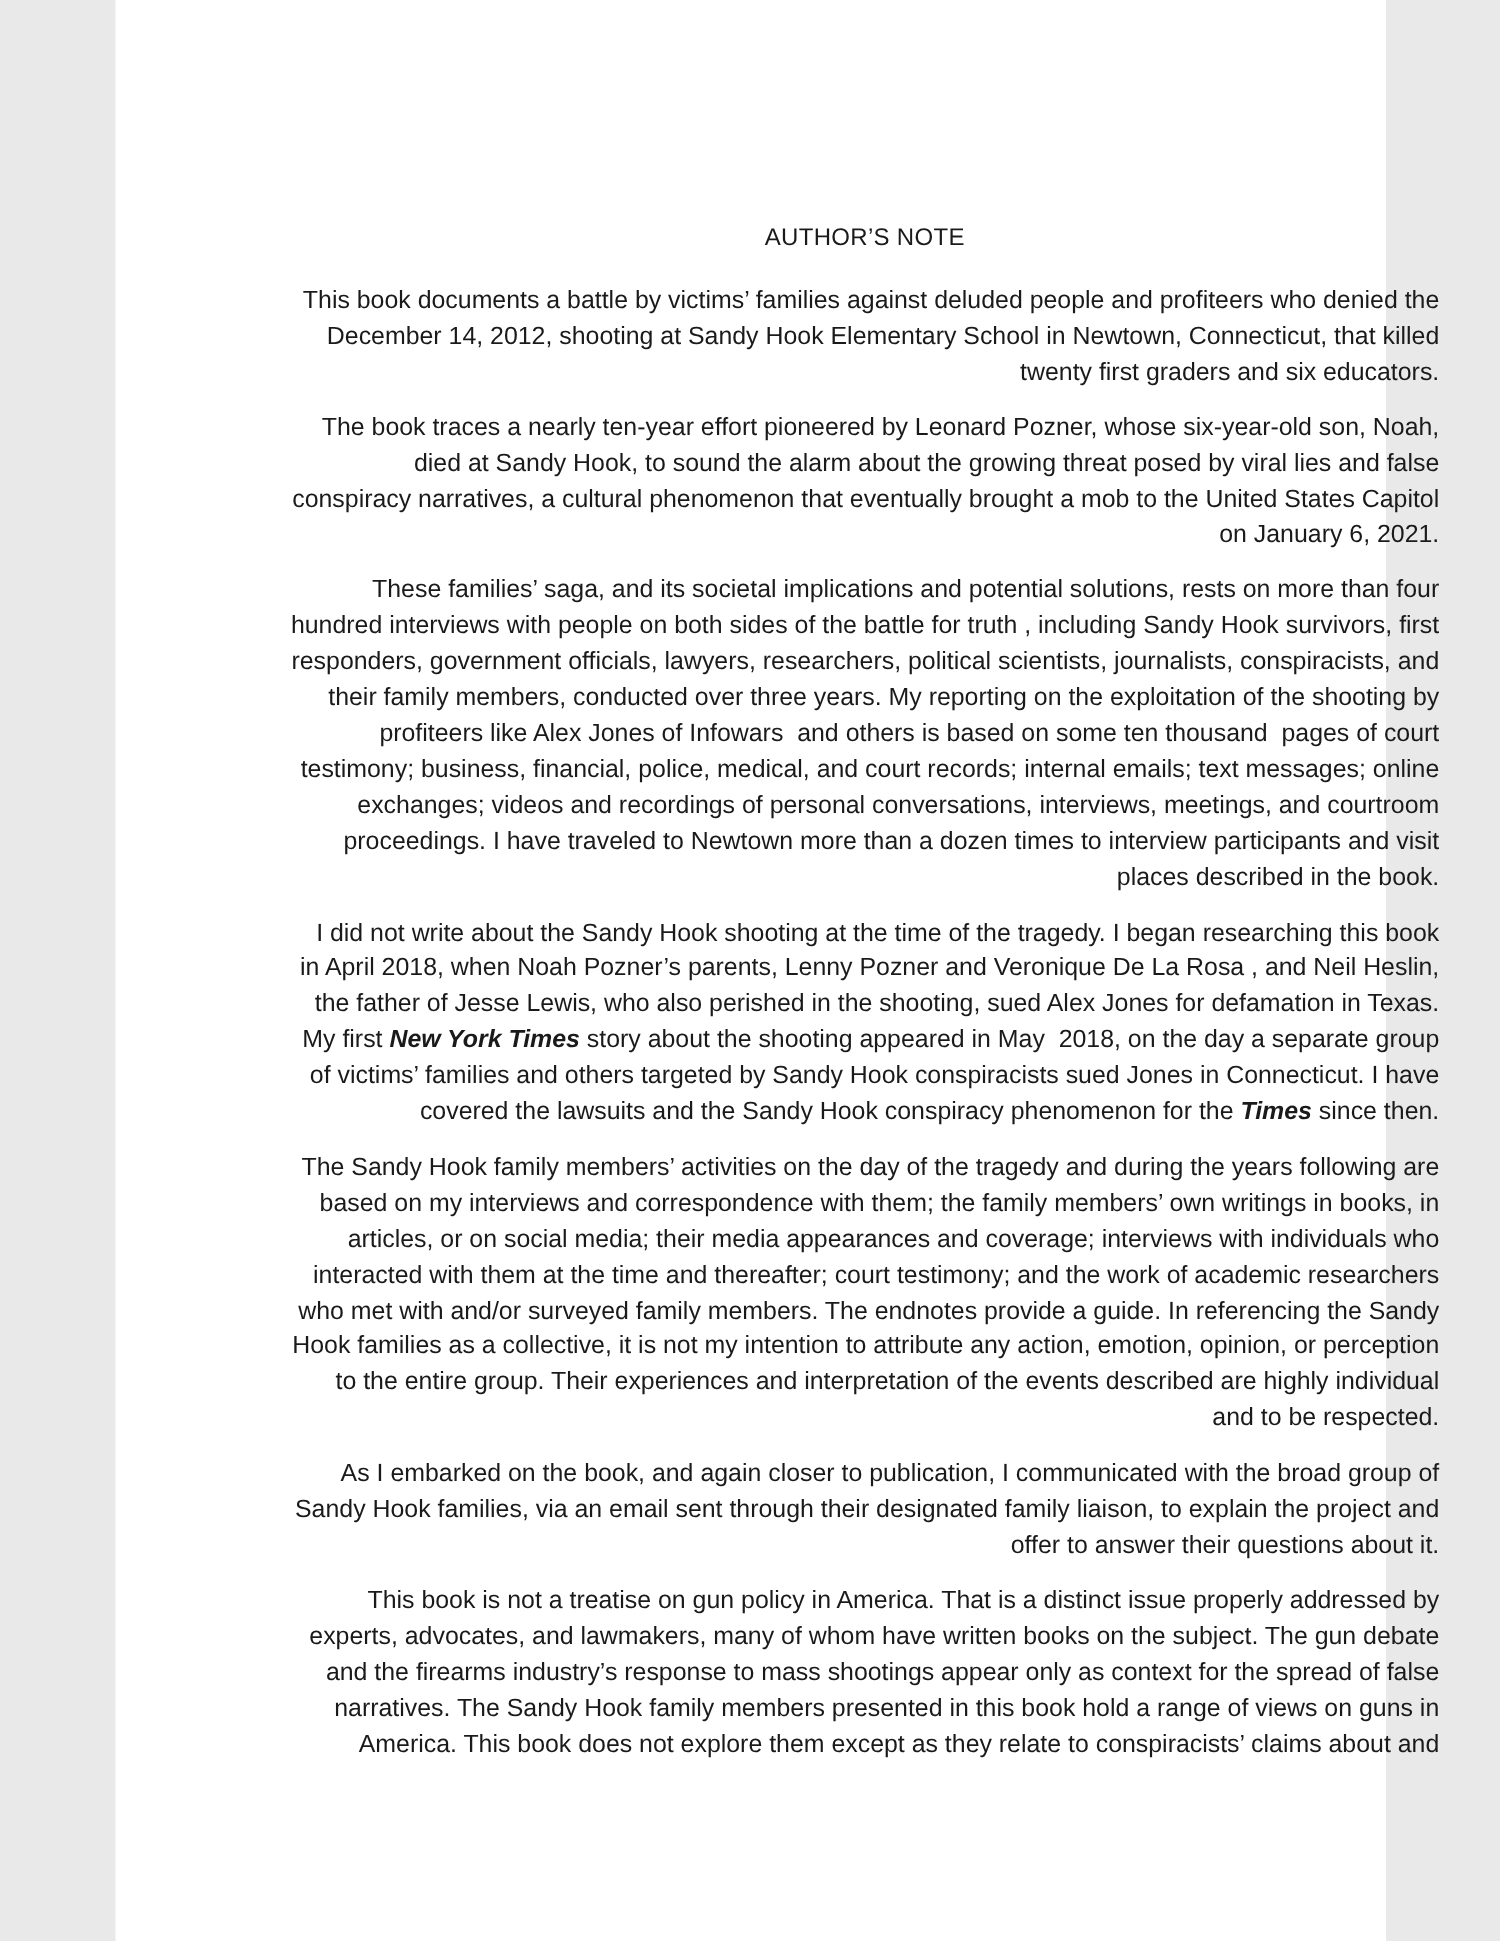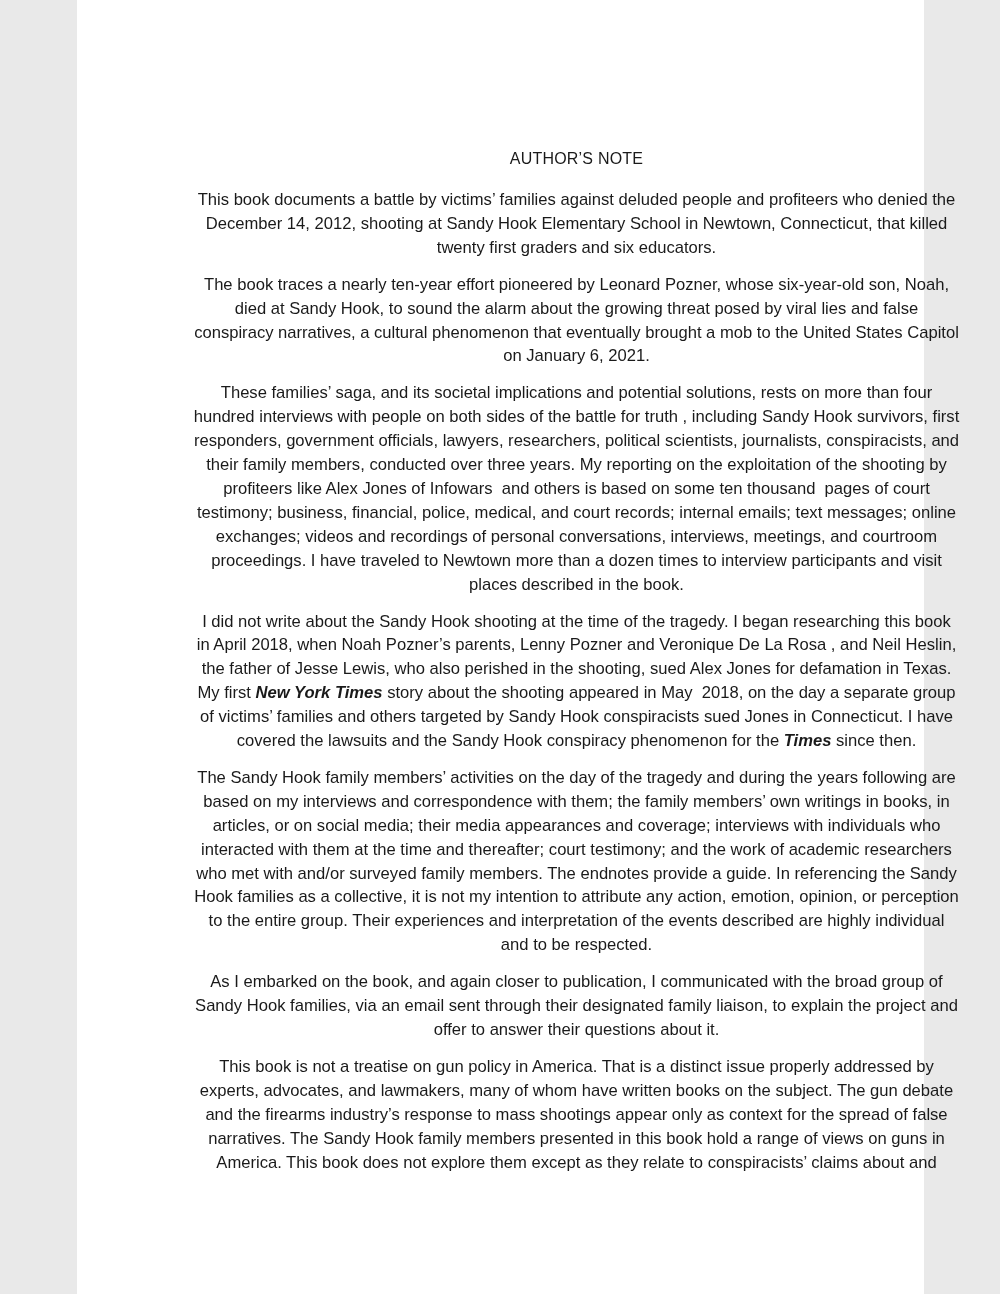--- a/index.html
+++ b/index.html
@@ -25,21 +25,21 @@
     font-weight: 400;
     letter-spacing: 0.2px;
     color: #1a1a1a;
     margin-bottom: 20px;
   }
   .para {
     font-size: 16.6px;
     line-height: 23.9px;
     margin: 0 0 13px 0;
     white-space: pre-wrap;
-    text-align: center;
+    text-align: right;
     color: #1a1a1a;
   }
   .para .italic { font-style: italic; font-weight: bold; }
 </style>
 </head>
 <body>
 
 <div class="page">
   <div class="content">
     <h1 class="doc-title">AUTHOR’S NOTE</h1>

